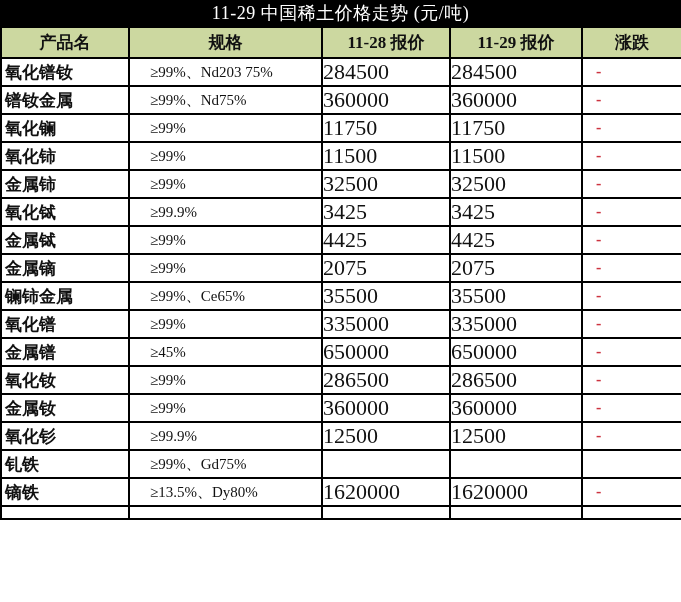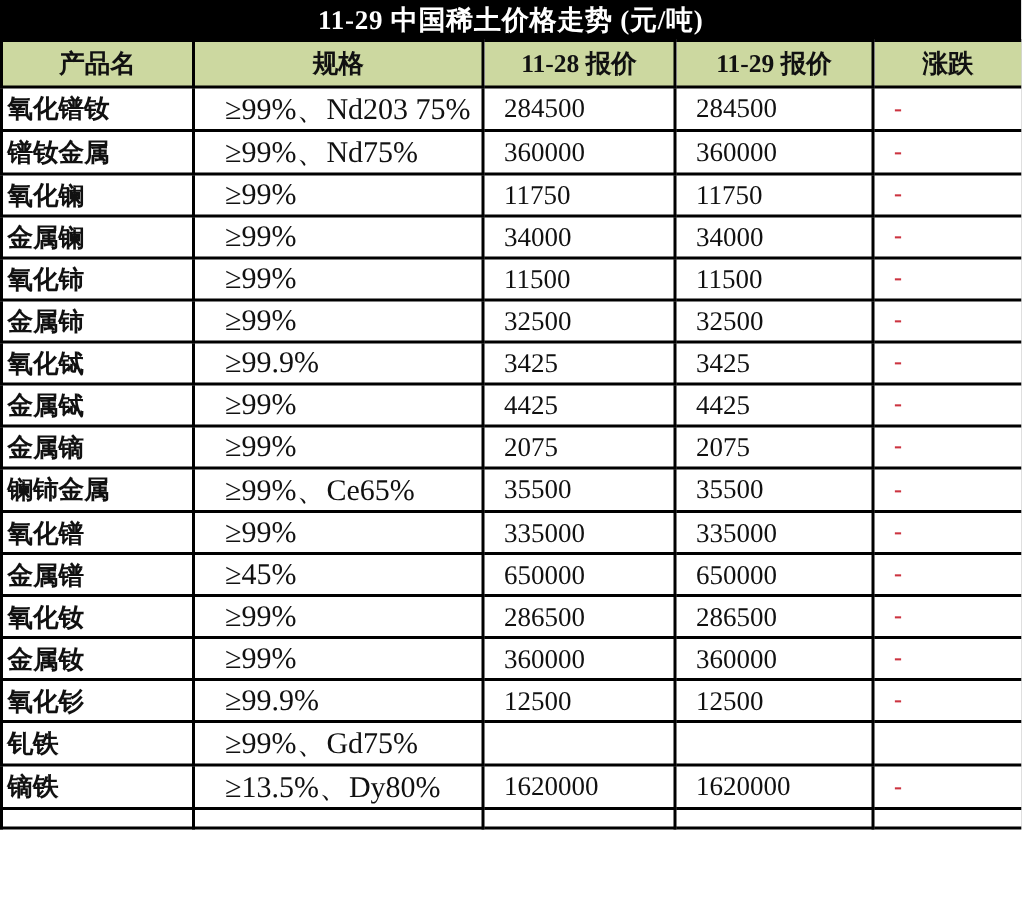--- a/index.html
+++ b/index.html
@@ -13,21 +13,21 @@
   html,body{margin:0;padding:0;background:#ffffff;}
   body{
     width:681px;height:602px;overflow:hidden;
     font-family:"Liberation Serif","DejaVu Serif",serif;
     color:#111;
   }
   .sheet{width:681px;height:602px;overflow:hidden;background:#ffffff;}
   .title-bar{
     width:681px;height:26px;line-height:26px;
     background:var(--title-bg);color:var(--title-fg);
-    text-align:center;font-size:18px;letter-spacing:0.5px;font-weight:bold;
+    text-align:center;font-size:18px;letter-spacing:0.5px;
   }
   table{
     border-collapse:collapse;table-layout:fixed;
     width:681px;
   }
   th,td{
     border:2px solid var(--grid);
     padding:0;vertical-align:middle;overflow:hidden;white-space:nowrap;
   }
   thead th{
@@ -36,25 +36,25 @@
     font-size:17px;font-weight:bold;
     font-family:"Liberation Serif","DejaVu Serif",serif;
   }
   tbody tr{height:28px;}
   tbody tr.partial{height:13px;}
   td.c0{
     padding-left:3px;font-weight:bold;font-size:17px;
     font-family:"Liberation Sans","DejaVu Sans",sans-serif;
   }
   td.c1{
-    padding-left:20px;font-size:20px;
+    padding-left:20px;font-size:15px;
     font-family:"Liberation Serif","DejaVu Serif",serif;
   }
   td.c2,td.c3{
-    padding-left:13px;font-size:18px;
+    font-size:22px;
     font-family:"Liberation Serif","DejaVu Serif",serif;
   }
   td.c4{
     padding-left:13px;font-size:16px;font-weight:bold;
     color:var(--change);
     font-family:"Liberation Serif","DejaVu Serif",serif;
   }
 </style>
 </head>
 <body>
@@ -95,27 +95,20 @@
           <td class="c4">-</td>
         </tr>
         <tr>
           <td class="c0">氧化镧</td>
           <td class="c1">≥99%</td>
           <td class="c2">11750</td>
           <td class="c3">11750</td>
           <td class="c4">-</td>
         </tr>
         <tr>
-          <td class="c0">金属镧</td>
-          <td class="c1">≥99%</td>
-          <td class="c2">34000</td>
-          <td class="c3">34000</td>
-          <td class="c4">-</td>
-        </tr>
-        <tr>
           <td class="c0">氧化铈</td>
           <td class="c1">≥99%</td>
           <td class="c2">11500</td>
           <td class="c3">11500</td>
           <td class="c4">-</td>
         </tr>
         <tr>
           <td class="c0">金属铈</td>
           <td class="c1">≥99%</td>
           <td class="c2">32500</td>

